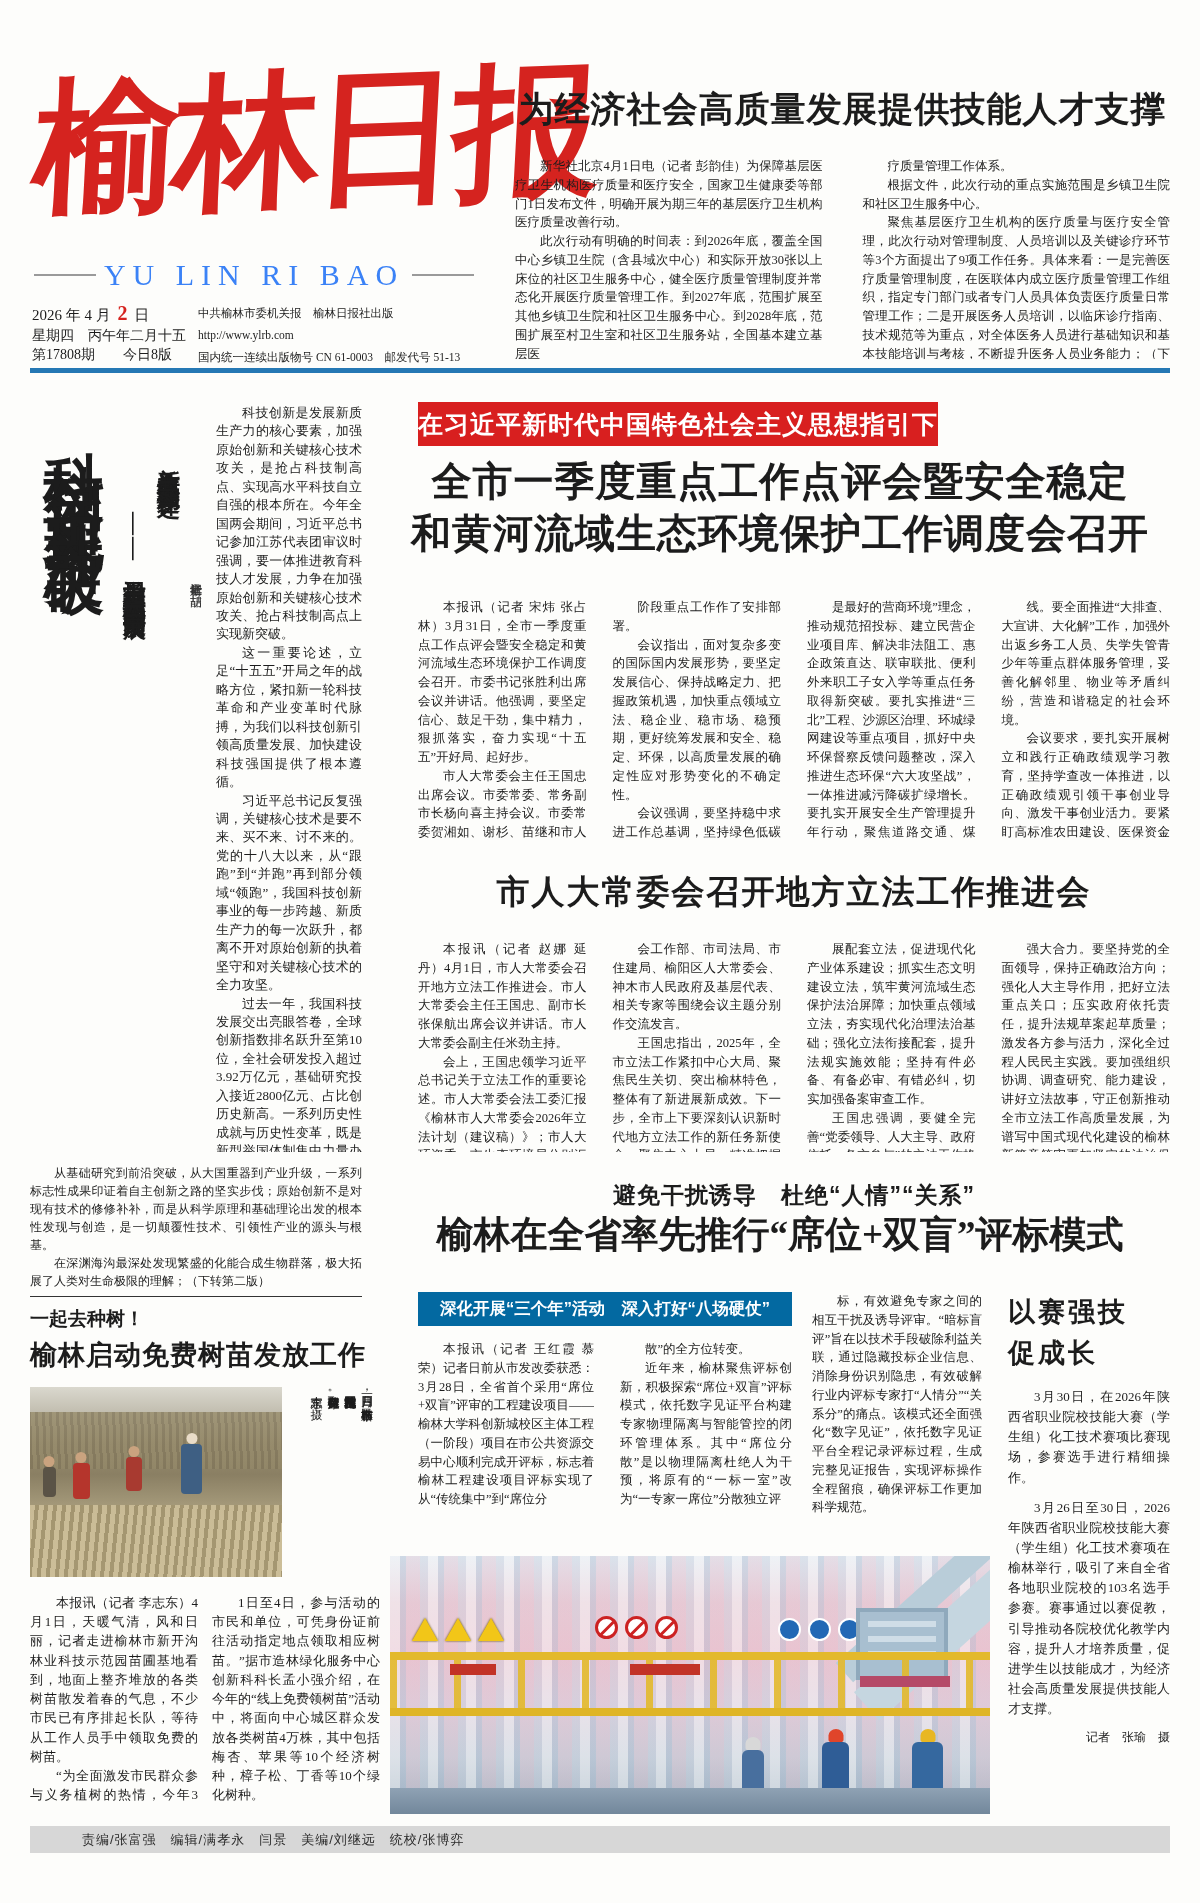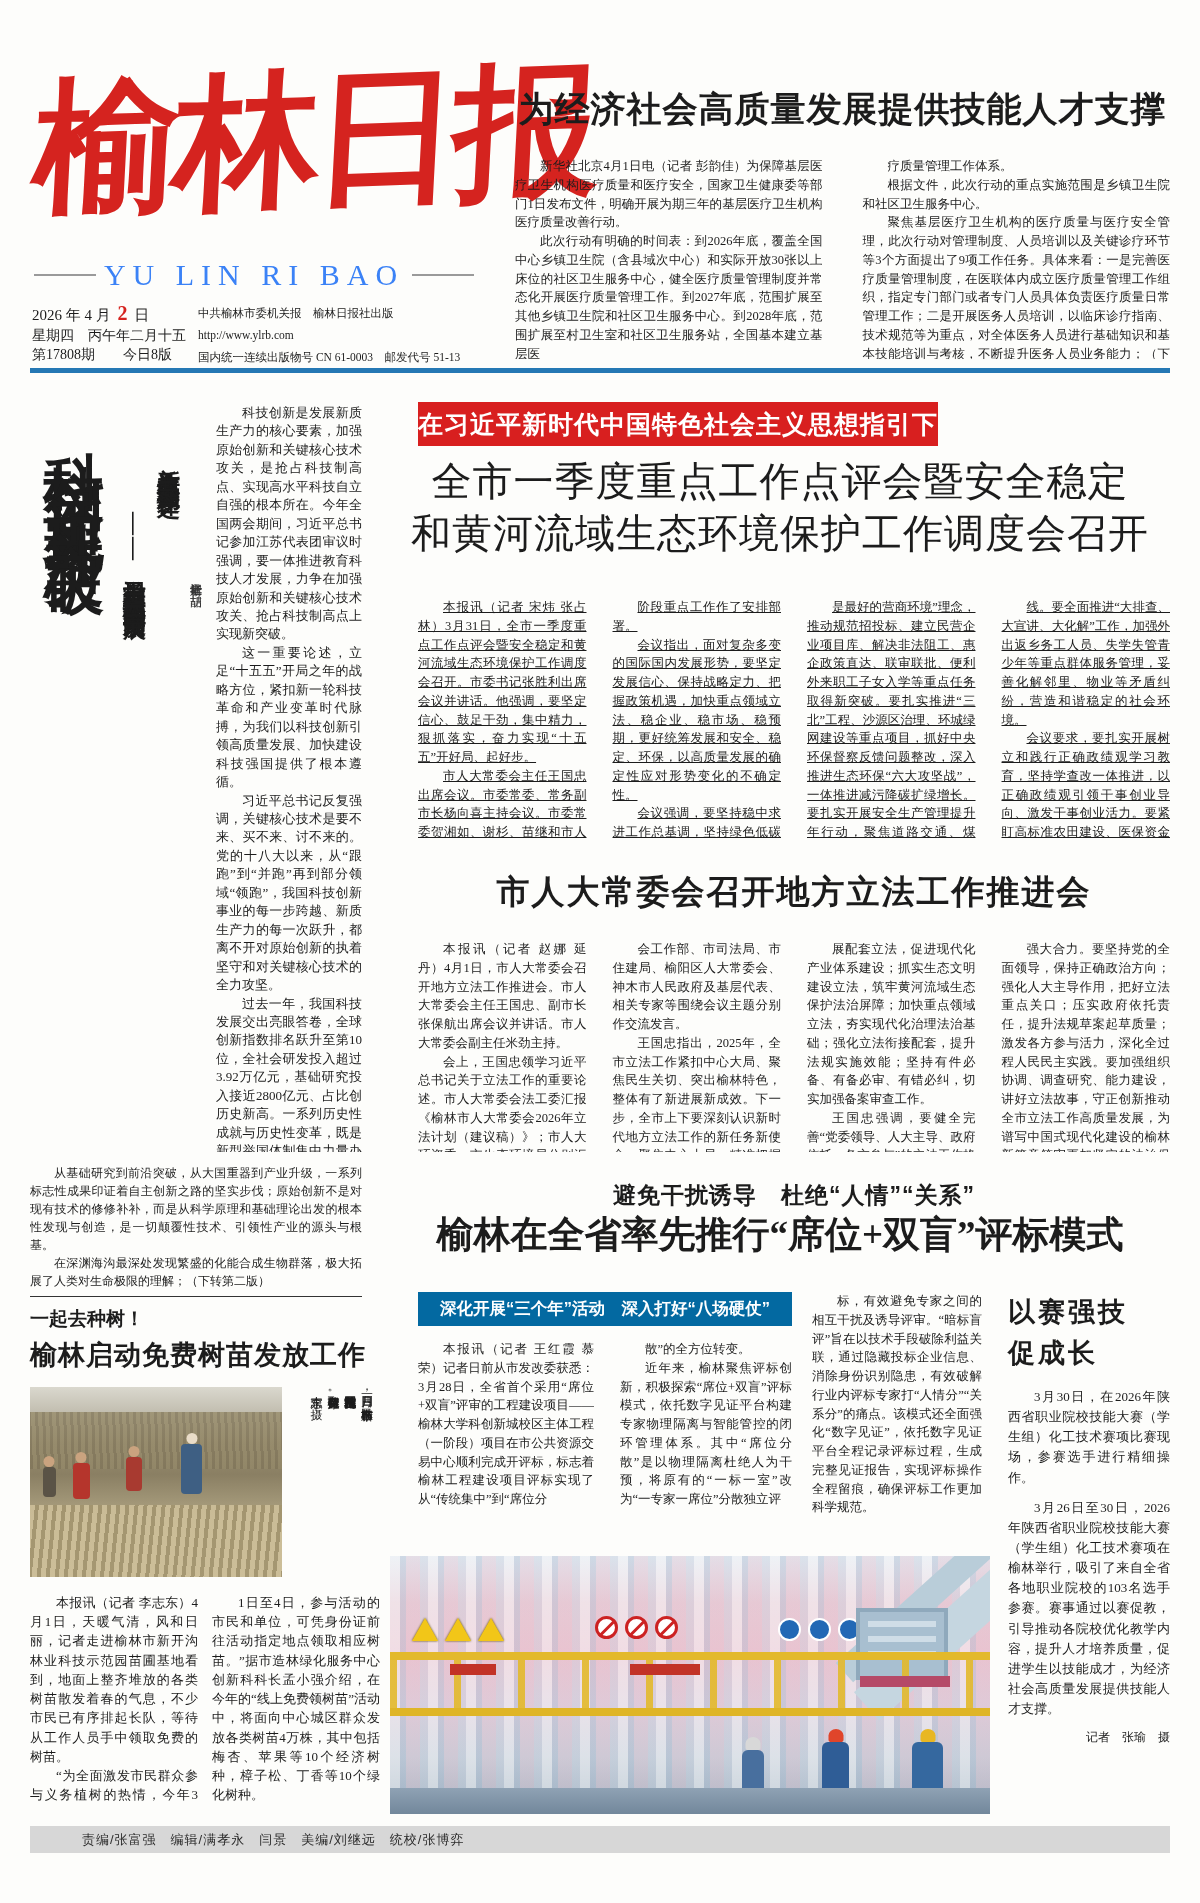--- a/index.html
+++ b/index.html
@@ -41,25 +41,25 @@
   .tech-body { flex:1; height:748px; overflow:hidden; font-size:13px; line-height:1.42; text-align:justify; }
   .tech-body p { text-indent:2em; }
   .tech-wide { margin-top:12px; height:128px; overflow:hidden; font-size:12px; line-height:1.5; }
   .tech-wide p { text-indent:2em; text-align:justify; }
   .tech-divider { position:absolute; left:30px; top:1296px; width:332px; height:1px; background:#333; }
 
   
   .banner1 { position:absolute; left:418px; top:402px; width:520px; height:44px; background:#d81f1f; color:#fff;
     font-family:"Liberation Sans","DejaVu Sans",sans-serif; font-size:25px; font-weight:bold; letter-spacing:1px;
     display:flex; align-items:center; justify-content:center; white-space:nowrap; }
-  .headline1 { position:absolute; left:390px; top:456px; width:780px; text-align:center; font-size:40px; font-weight:normal;
+  .headline1 { position:absolute; left:390px; top:456px; width:780px; text-align:center; font-size:40px; font-weight:bold;
     line-height:1.3; letter-spacing:1px; }
   .art-cols4 { position:absolute; display:flex; gap:26px; left:418px; width:752px; overflow:hidden; }
   .art-cols4 .col { flex:1; }
-  #meeting-cols { top:598px; height:240px;text-decoration:underline; }
+  #meeting-cols { top:598px; height:240px; }
   .headline2 { position:absolute; left:418px; top:870px; width:752px; text-align:center; font-size:33px; font-weight:bold; letter-spacing:2px; white-space:nowrap; }
   #legis-cols { top:940px; height:212px; }
 
   
   .kicker3 { position:absolute; left:418px; top:1180px; width:752px; text-align:center; font-size:23px; font-weight:bold;
     font-family:"Liberation Sans","DejaVu Sans",sans-serif; letter-spacing:1px; }
   .headline3 { position:absolute; left:390px; top:1210px; width:780px; text-align:center; font-size:37px; font-weight:bold; white-space:nowrap; }
   .banner2 { position:absolute; left:418px; top:1292px; width:374px; height:34px; background:#0369a1; color:#fff;
     font-family:"Liberation Sans","DejaVu Sans",sans-serif; font-size:16.5px; font-weight:bold;
     display:flex; align-items:center; justify-content:center; white-space:nowrap; }

